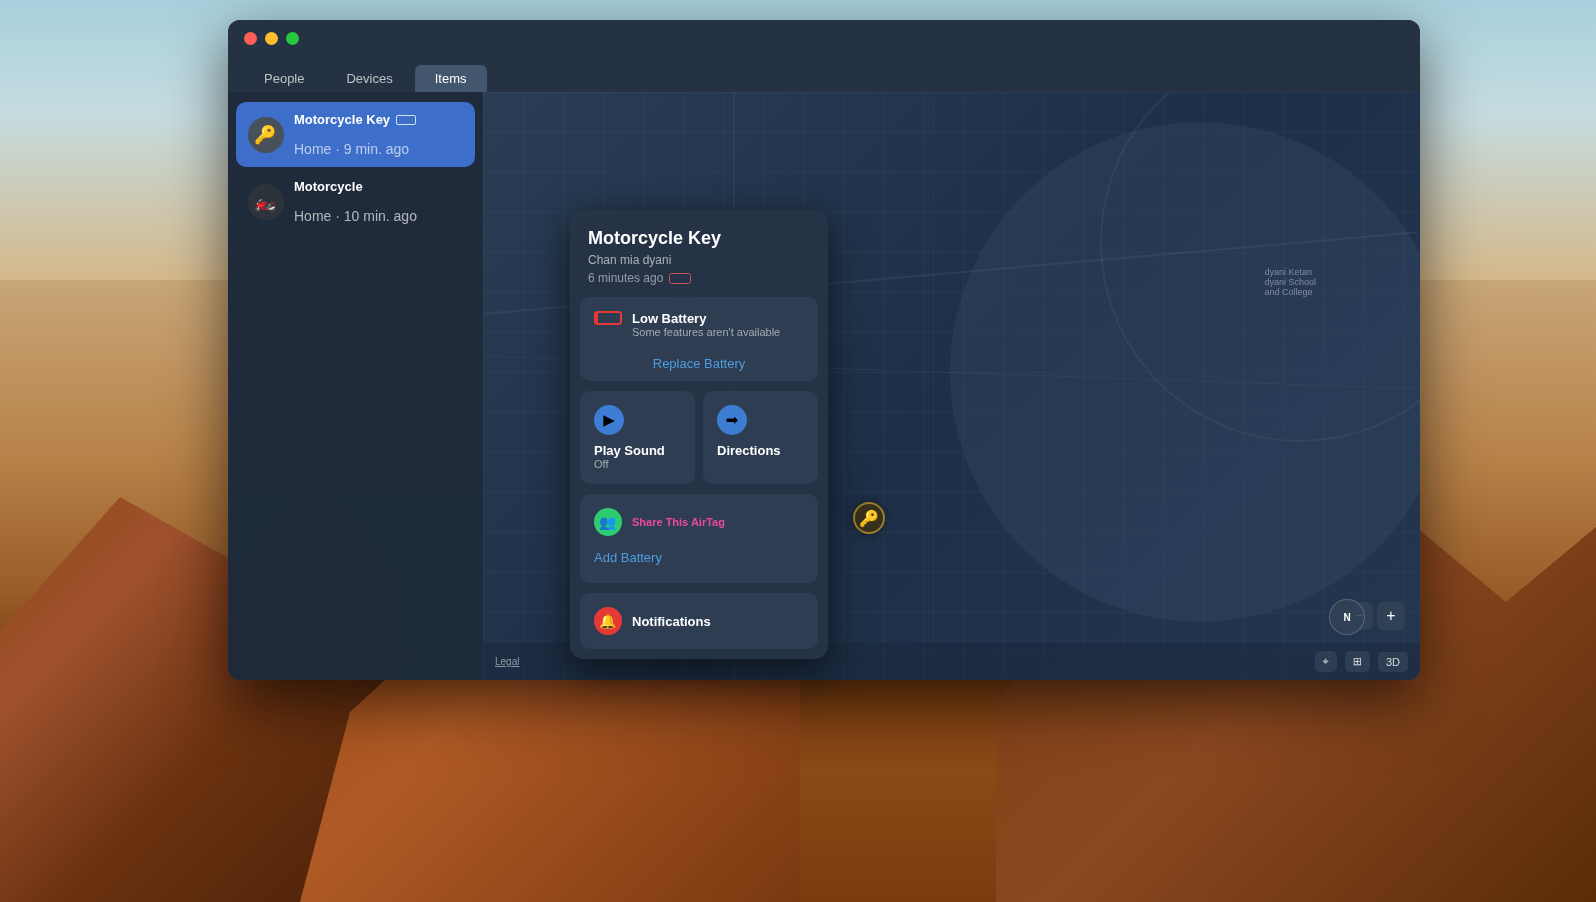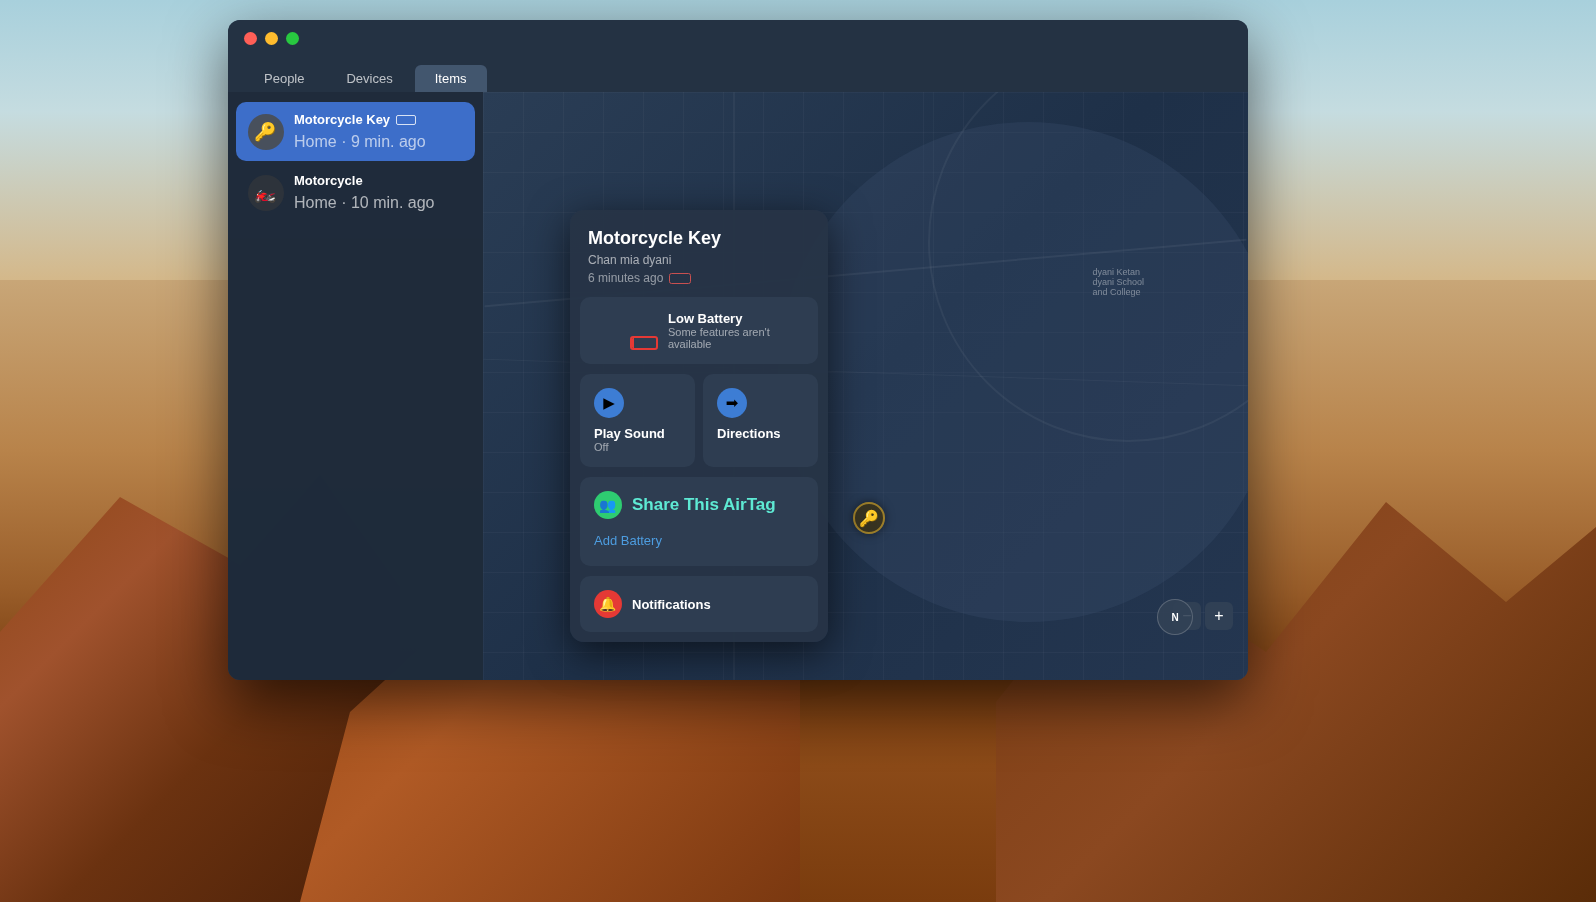--- a/index.html
+++ b/index.html
@@ -65,21 +65,21 @@
       height: 500px;
       background: linear-gradient(135deg, #7a3c10 0%, #8b4820 50%, #5a2c08 100%);
       clip-path: polygon(0 100%, 0 60%, 20% 30%, 45% 50%, 65% 20%, 85% 40%, 100% 25%, 100% 100%);
     }
 
     
     .main-window {
       position: absolute;
       top: 20px;
       left: 228px;
-      width: 1020px;
+      width: 1192px;
       height: 660px;
       background: rgba(40, 55, 75, 0.88);
       border-radius: 12px;
       overflow: hidden;
       box-shadow: 0 20px 60px rgba(0,0,0,0.6);
       display: flex;
       flex-direction: column;
     }
 
     
@@ -185,23 +185,23 @@
     .item-name {
       font-size: 13px;
       font-weight: 600;
       color: white;
       display: flex;
       align-items: center;
       gap: 6px;
     }
 
     .item-sub {
-      font-size: 16px;
+      font-size: 14px;
       color: rgba(255,255,255,0.65);
-      margin-top: 6px;
+      margin-top: 14px;
     }
 
     .battery-icon {
       display: inline-flex;
       align-items: center;
       gap: 1px;
     }
 
     .battery-body {
       width: 20px;
@@ -455,24 +455,23 @@
     
     .low-battery-card {
       margin: 0 10px 10px;
       background: rgba(50, 65, 85, 0.7);
       border-radius: 10px;
       padding: 14px 14px 6px;
     }
 
     .low-battery-header {
       display: flex;
-      align-items: flex-end;
+      align-items: flex-start;
       gap: 10px;
       margin-bottom: 8px;
-      margin-left: 36px;
     }
 
     .lb-icon {
       width: 28px;
       height: 14px;
       border: 2px solid #e53935;
       border-radius: 3px;
       position: relative;
       overflow: hidden;
       flex-shrink: 0;
@@ -585,23 +584,23 @@
       height: 28px;
       border-radius: 50%;
       background: #2ecc71;
       display: flex;
       align-items: center;
       justify-content: center;
       font-size: 14px;
     }
 
     .share-label {
-      font-size: 17px;
+      font-size: 11px;
       font-weight: 600;
-      color: #5eead4;
+      color: #ec4899;
       text-align: center;
     }
 
     .add-person-btn {
       background: none;
       border: none;
       color: #4d9de0;
       font-size: 13px;
       font-weight: 500;
       padding: 4px 0;
@@ -722,20 +721,30 @@
       <div class="map-road" style="top:0;left:450px;width:1px;height:100%;opacity:0.2;"></div>
 
       <div class="map-text-label" style="top:175px;right:104px;">
         <div>dyani Ketan</div>
         <div>dyani School</div>
         <div>and College</div>
       </div>
 
       <div class="map-marker">🔑</div>
 
+      <div class="map-bottom">
+        <div class="map-bottom-left">
+          <span class="legal-link">Legal</span>
+        </div>
+        <div class="map-controls">
+          <button class="map-btn">⌖</button>
+          <button class="map-btn">⊞</button>
+          <button class="map-btn">3D</button>
+        </div>
+      </div>
 
       <div class="zoom-controls">
         <div class="zoom-btn">−</div>
         <div class="zoom-btn">+</div>
       </div>
 
       <div class="compass">N</div>
 
     </div>
   </div>
@@ -760,20 +769,21 @@
     <div class="low-battery-card">
       <div class="low-battery-header">
         <div class="lb-icon">
           <div class="lb-fill"></div>
         </div>
         <div class="lb-text">
           <div class="lb-title">Low Battery</div>
           <div class="lb-sub">Some features aren't available</div>
         </div>
       </div>
+      <button class="replace-btn">Replace Battery</button>
     </div>
 
     <div class="action-grid">
 
       <div class="action-btn-card">
         <div class="action-icon blue">▶</div>
         <div>
           <div class="action-label">Play Sound</div>
           <div class="action-sub">Off</div>
         </div>

